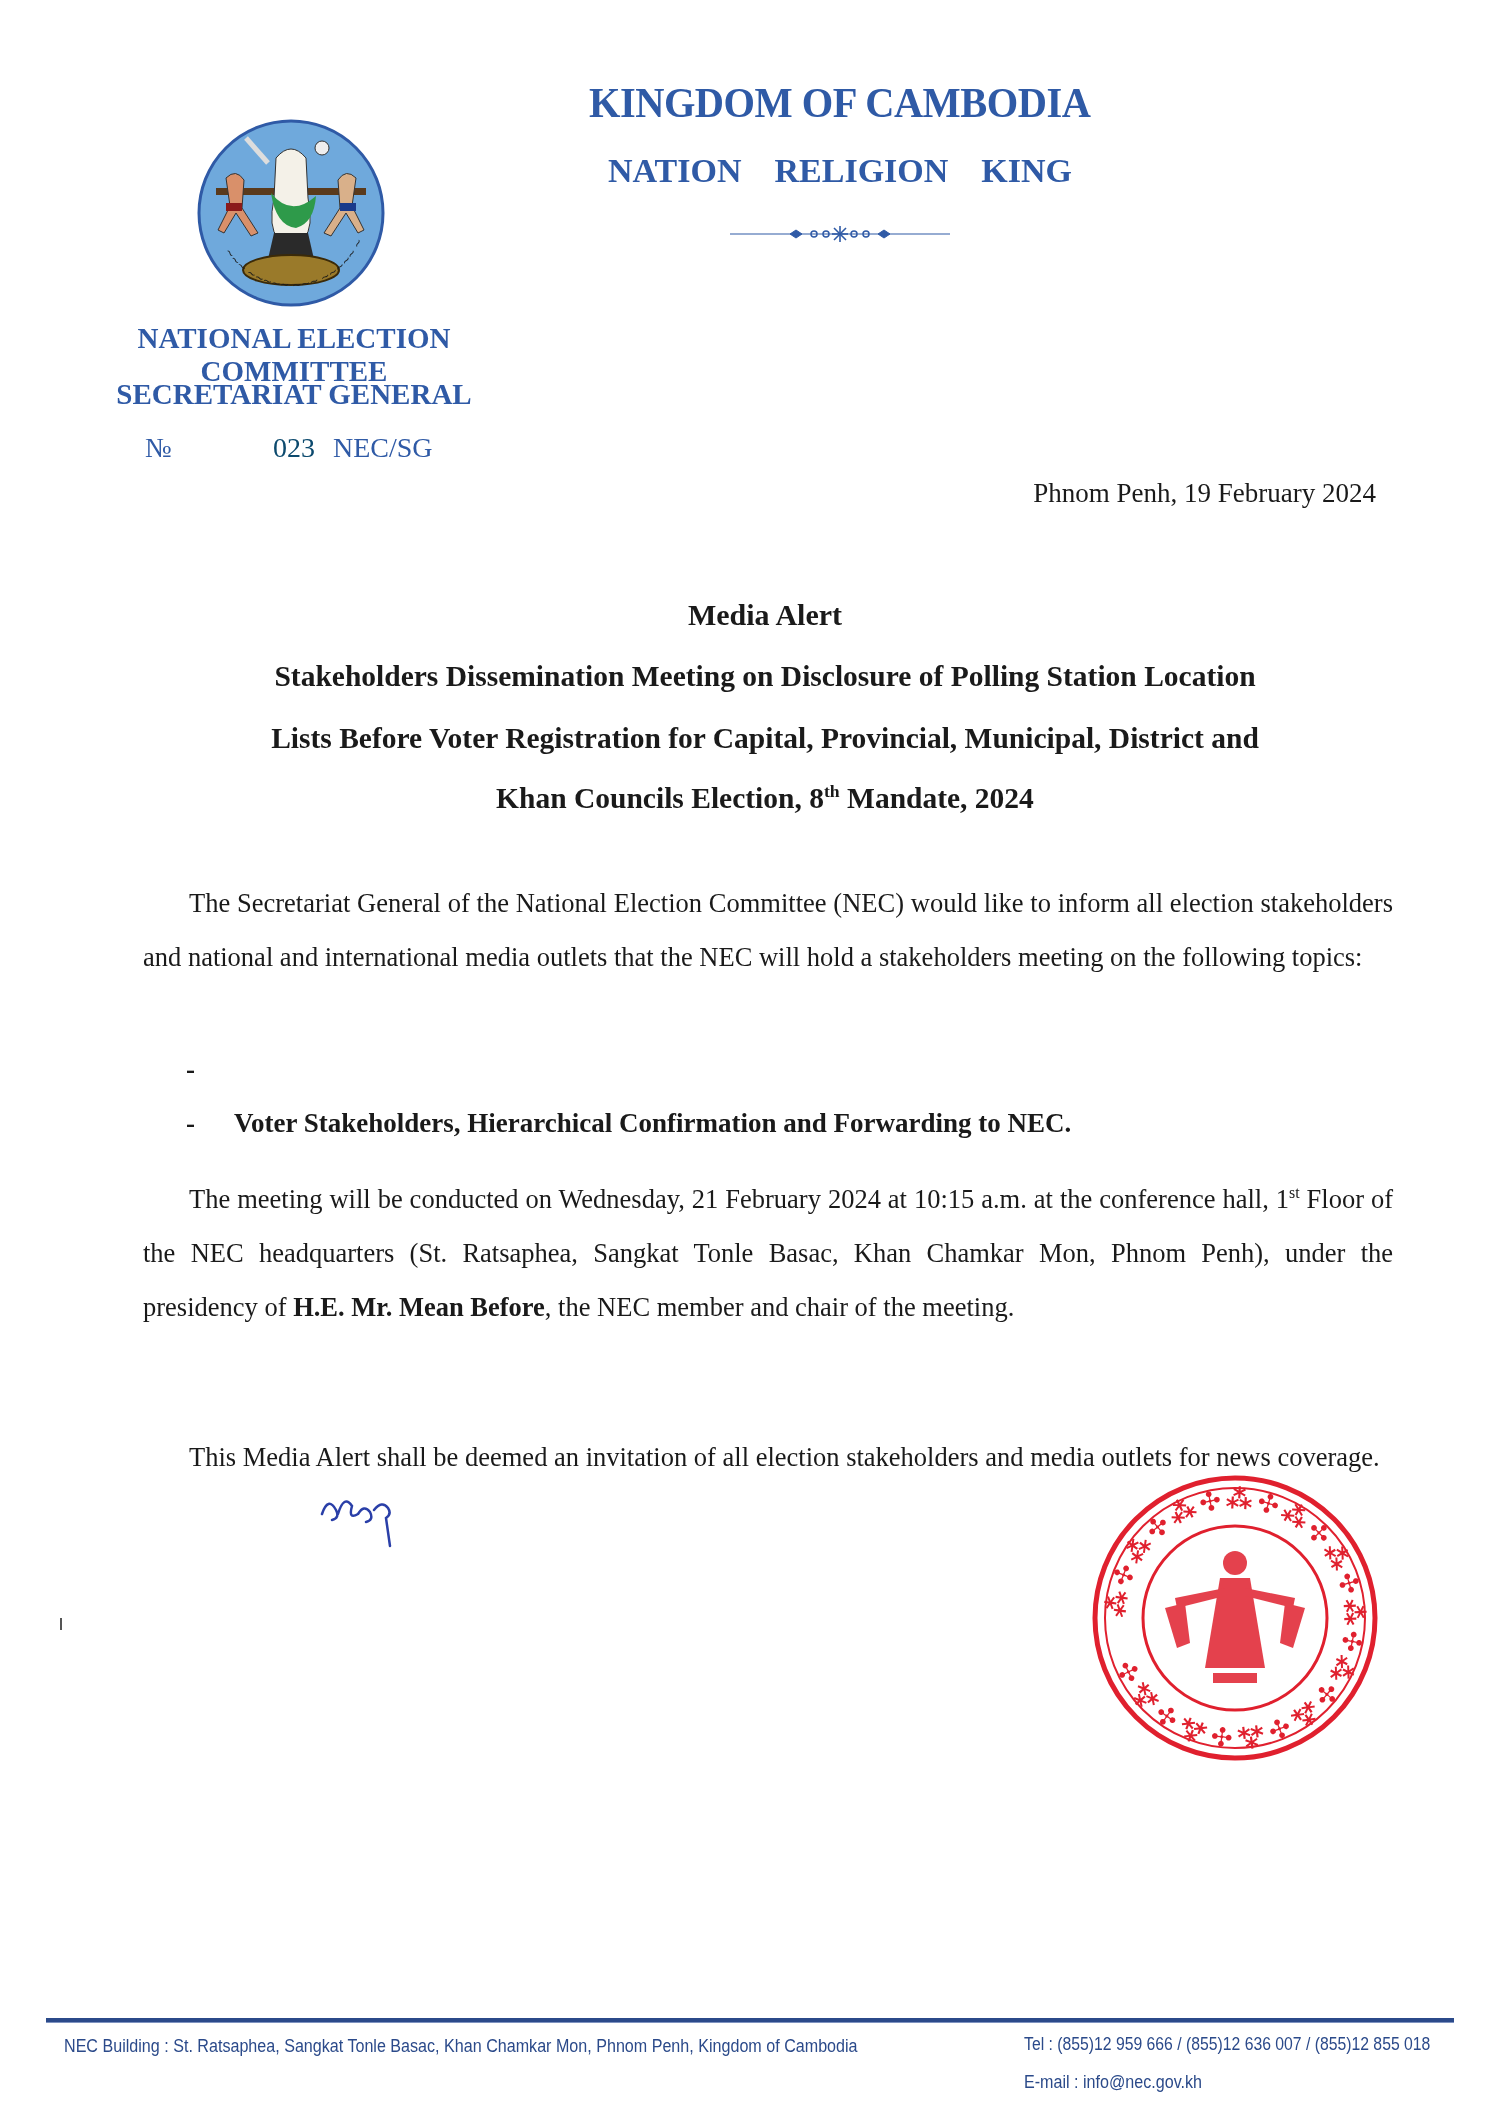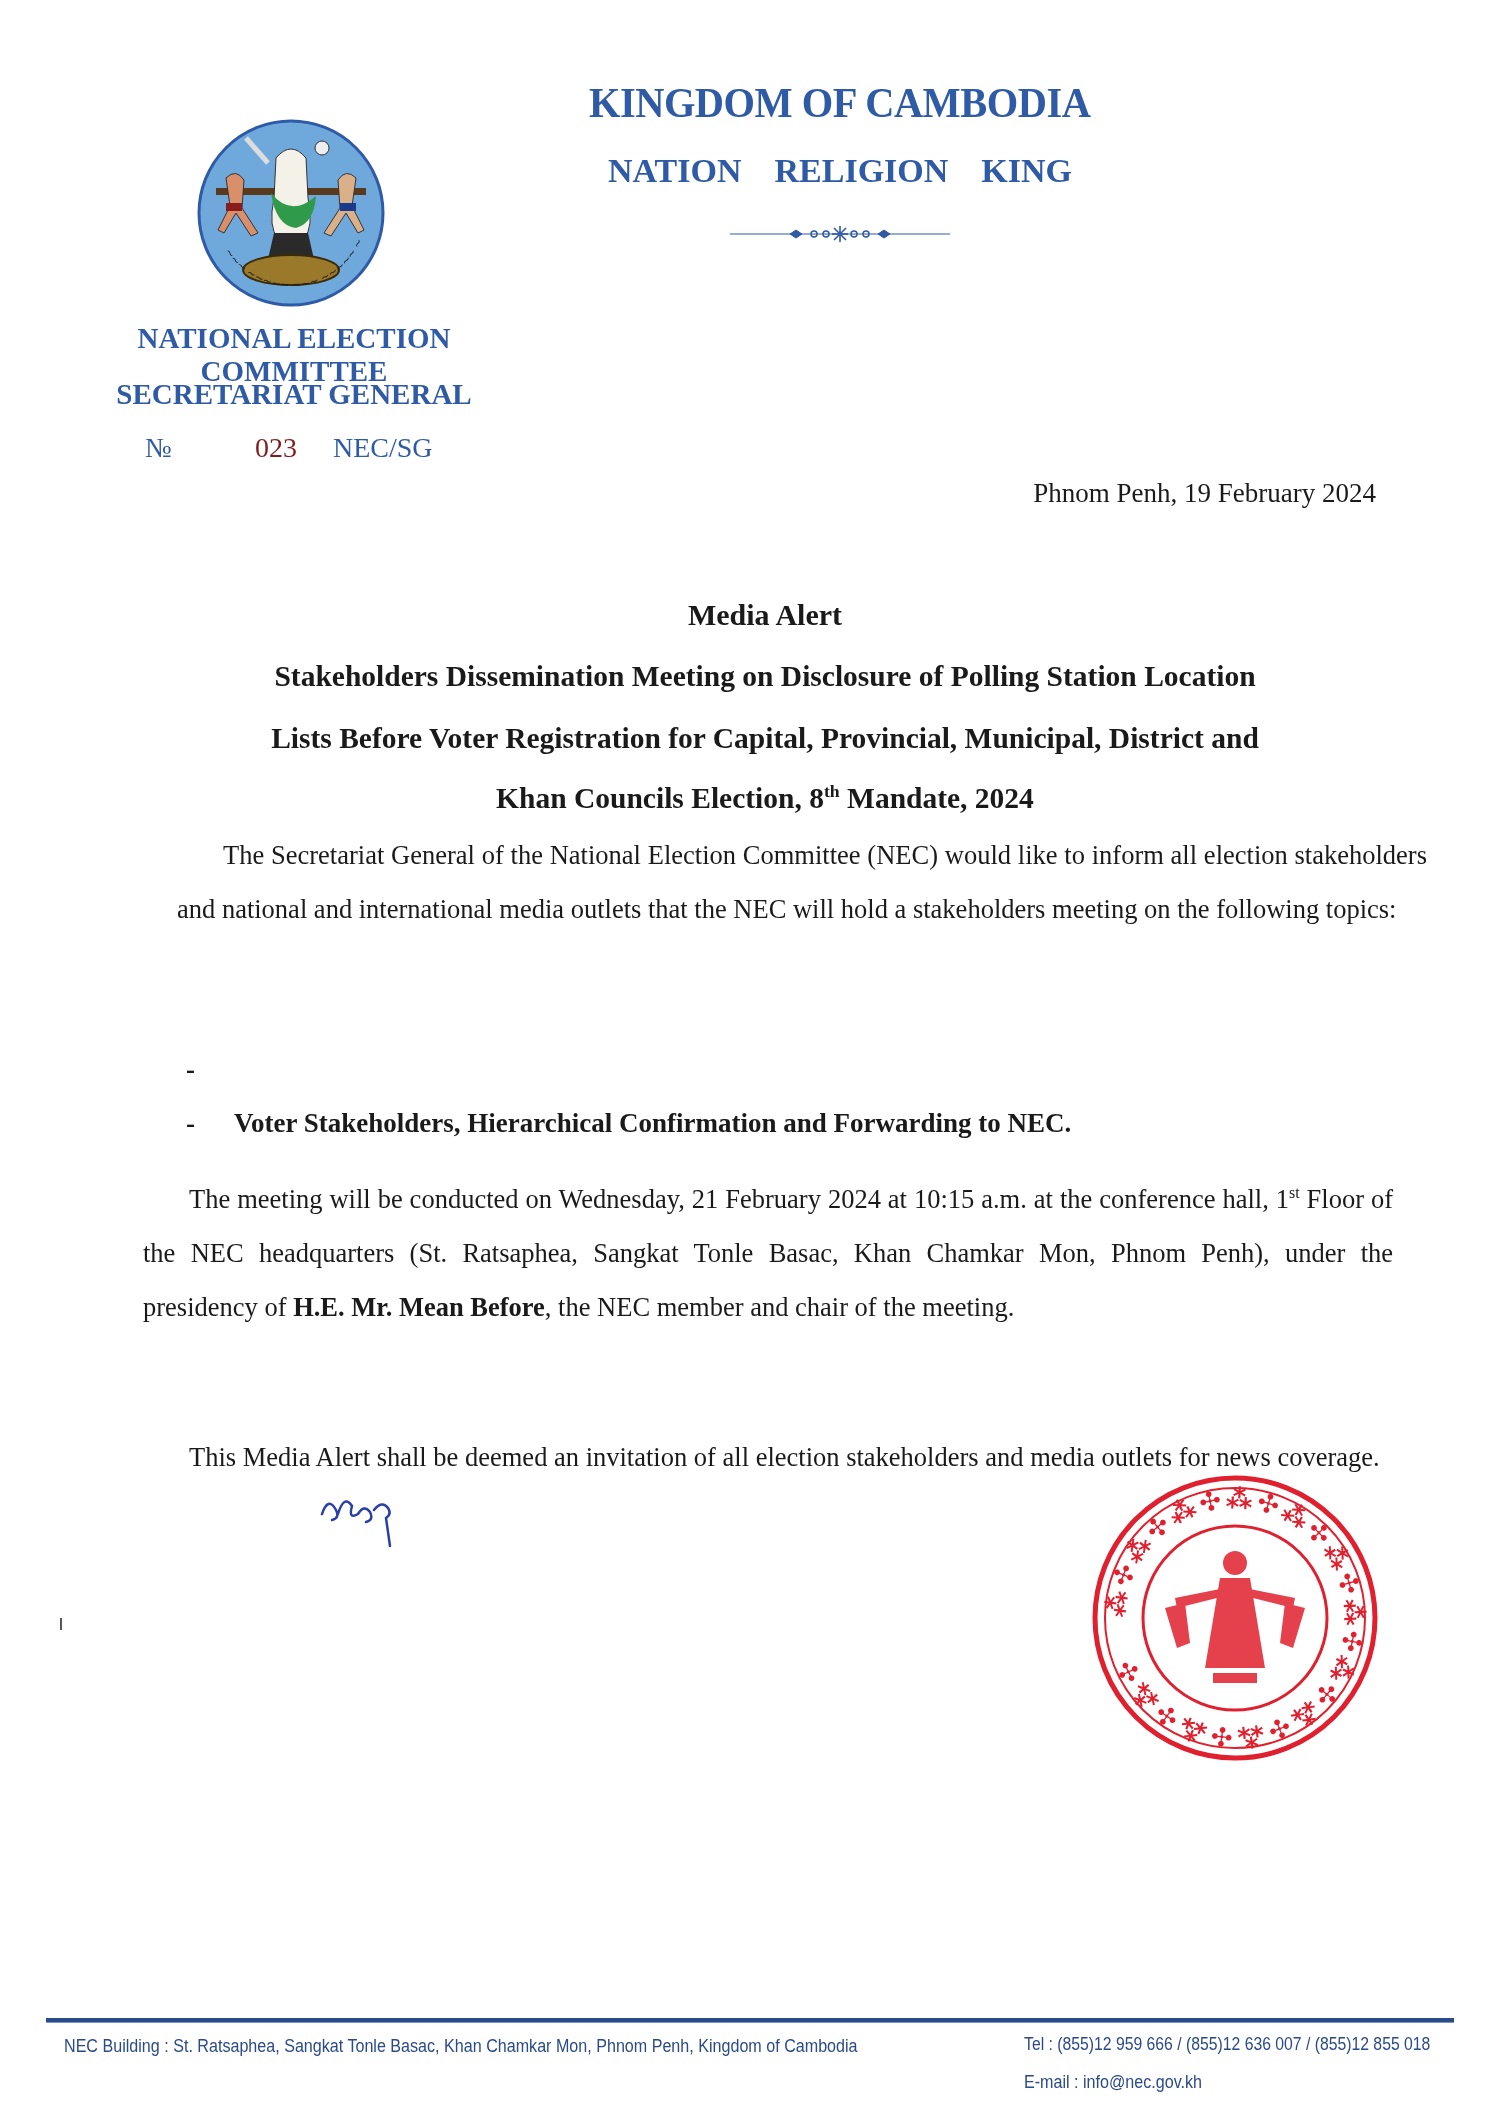--- a/index.html
+++ b/index.html
@@ -13,36 +13,36 @@
              font-size: 43px; letter-spacing: -0.5px; transform: scaleX(0.94); transform-origin: 835px 0; }
   .motto { left: 0; width: 1680px; top: 152px; text-align: center; font-weight: bold; font-size: 34px; word-spacing: 8px; }
   .ornament { left: 730px; top: 224px; width: 220px; height: 20px; }
 
   .logo { left: 196px; top: 118px; width: 190px; height: 190px; }
 
   .nec { left: 44px; top: 322px; width: 500px; text-align: center; font-weight: bold; font-size: 29px; }
   .sg  { left: 44px; top: 378px; width: 500px; text-align: center; font-weight: bold; font-size: 29px; }
   .refno { left: 145px; top: 432px; font-size: 28px; display: flex; gap: 0; }
   .refno .no-sym { width: 110px; }
-  .refno .no-num { color: #7f1d1d; width: 78px; }
+  .refno .no-num { color: #0c4a6e; width: 78px; text-align: center; }
 
   .date { right: 124px; top: 478px; font-size: 27px; }
 
   
   .title { left: 150px; width: 1230px; text-align: center; font-weight: bold; font-size: 30px; }
   .t1 { top: 598px; }
   .t2 { top: 660px; font-size: 29.5px; }
   .t3 { top: 722px; font-size: 29.5px; }
   .t4 { top: 782px; font-size: 29.5px; }
   sup { font-size: 60%; line-height: 0; }
 
   
   .para { left: 143px; width: 1250px; font-size: 26.5px; line-height: 54px; text-align: justify; }
   .indent { text-indent: 46px; }
-  .p1 { top: 828px; margin-left: 34px; }
+  .p1 { top: 876px; }
   .p2 { top: 1172px; }
   .p3 { top: 1430px; }
   .bullets { left: 186px; top: 1042px; font-size: 27px; font-weight: bold; }
   .bullet { display: flex; height: 54px; line-height: 54px; }
   .bullet .dash { width: 48px; font-weight: bold; }
 
   .signature { left: 318px; top: 1484px; width: 96px; height: 64px; }
   .stamp { left: 1085px; top: 1468px; width: 300px; height: 300px; }
   .tick { left: 60px; top: 1618px; width: 2px; height: 12px; background: #555; }
 

